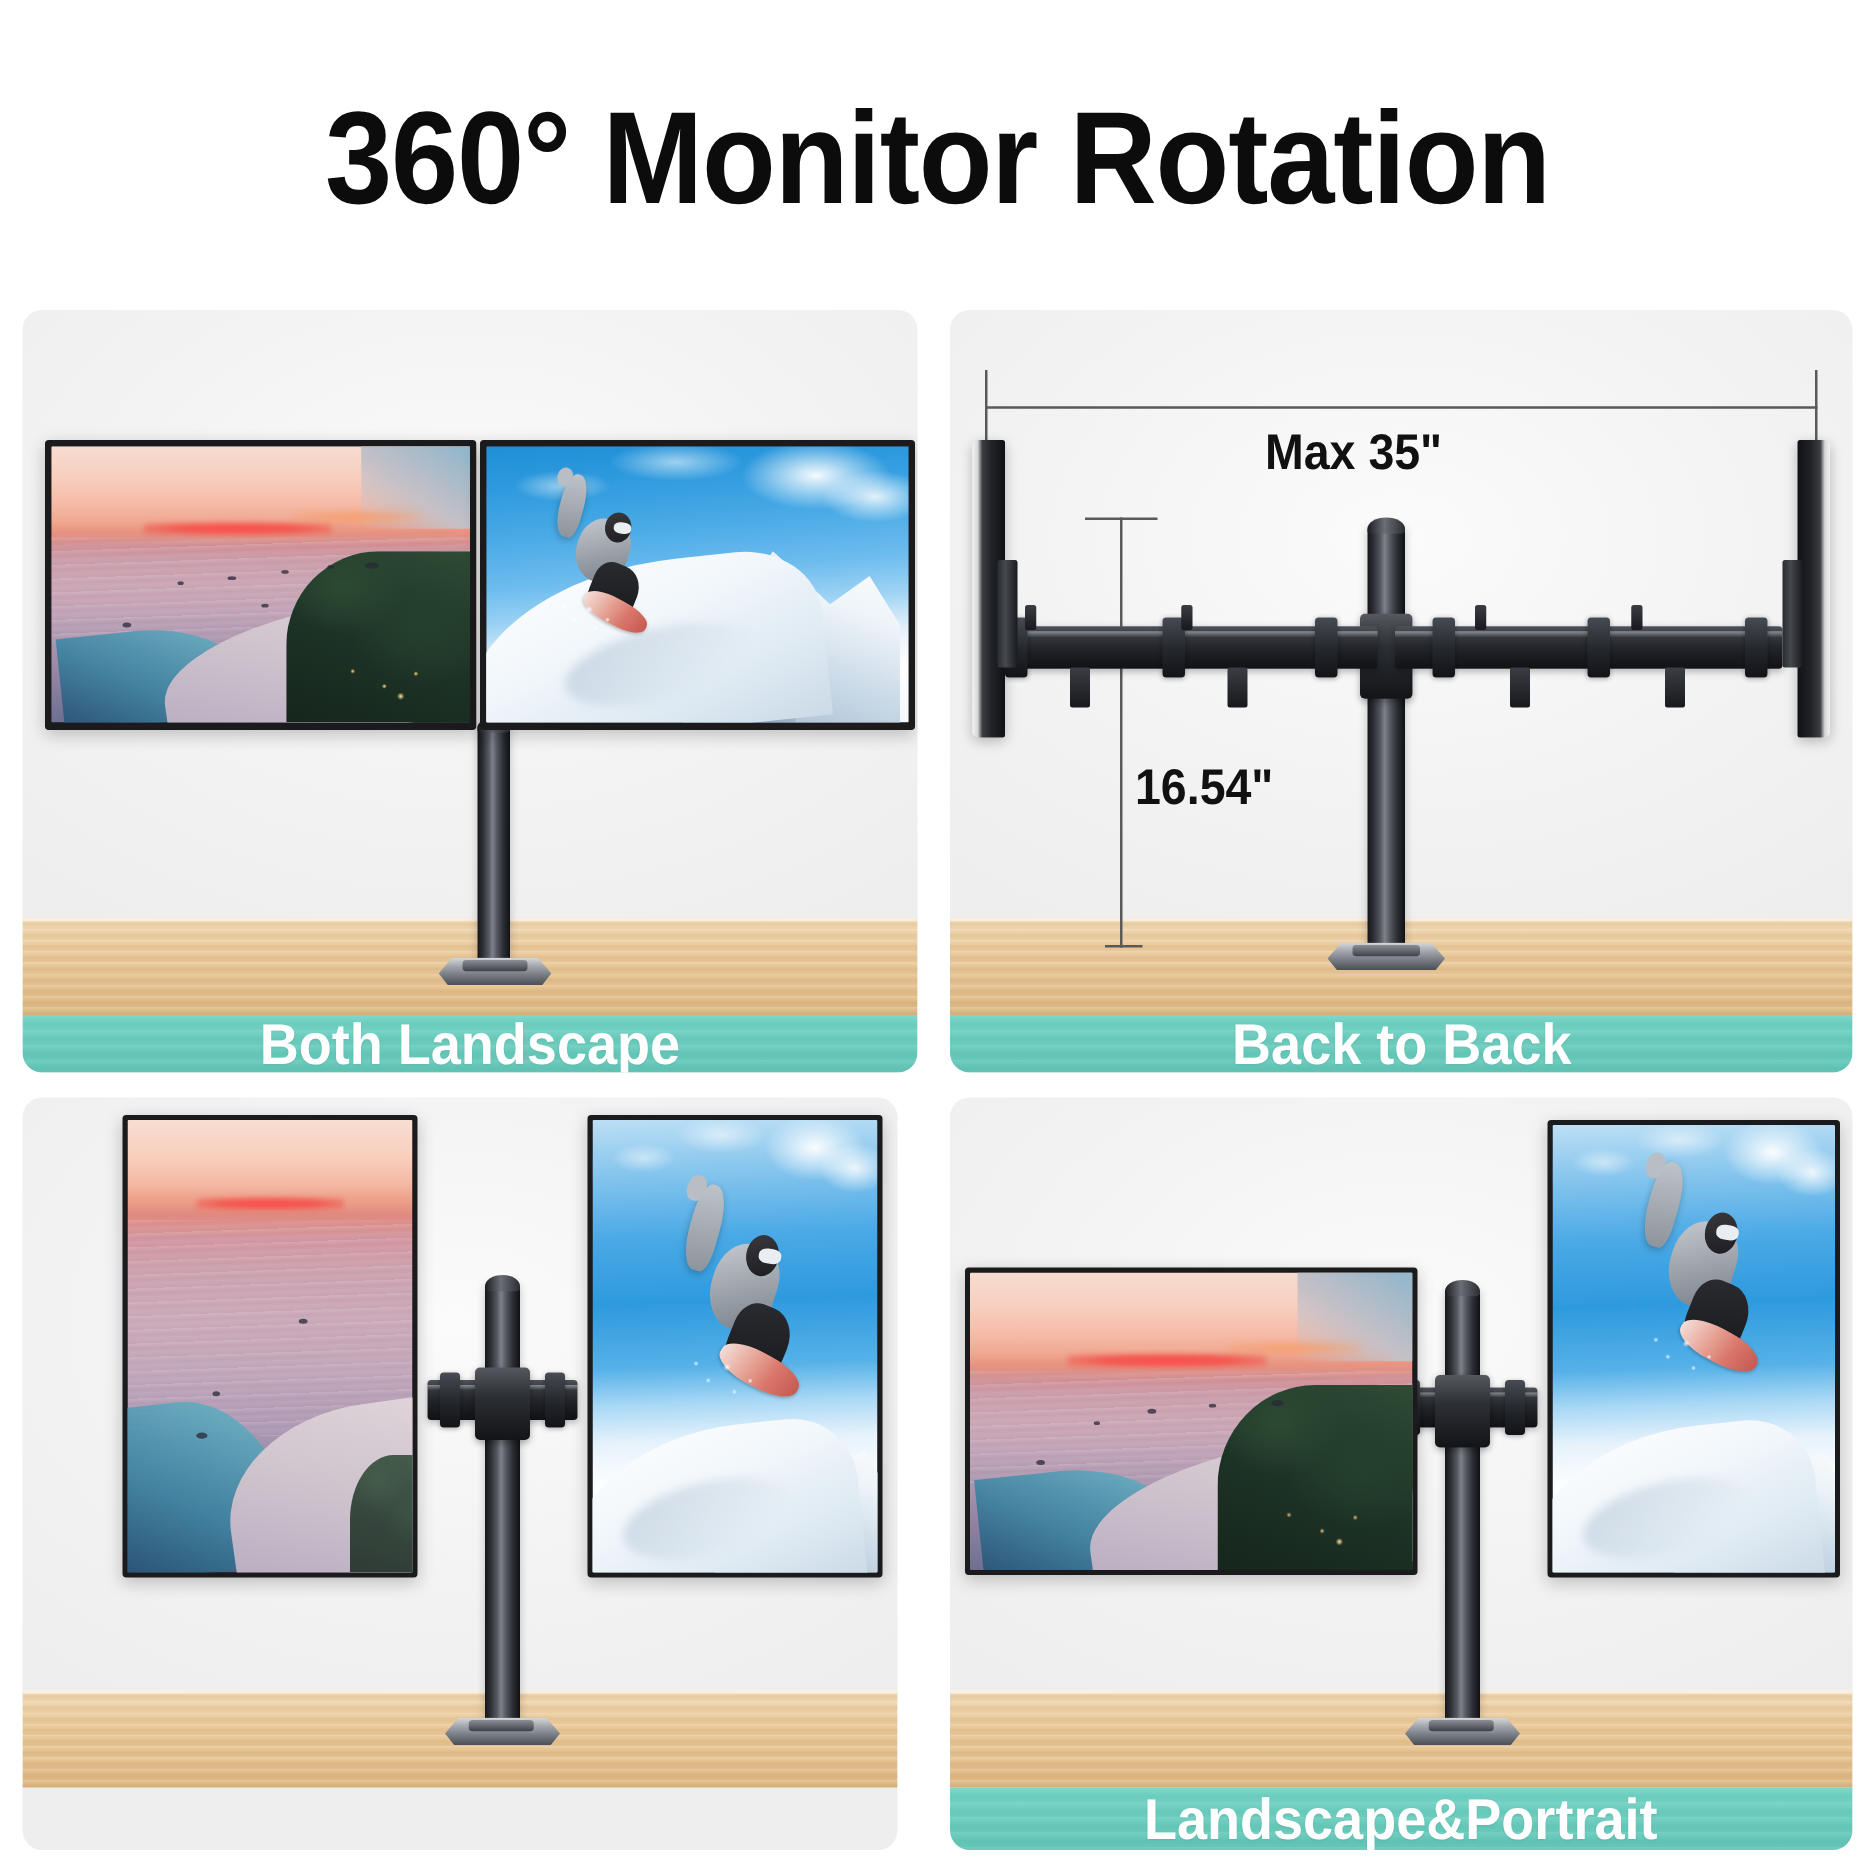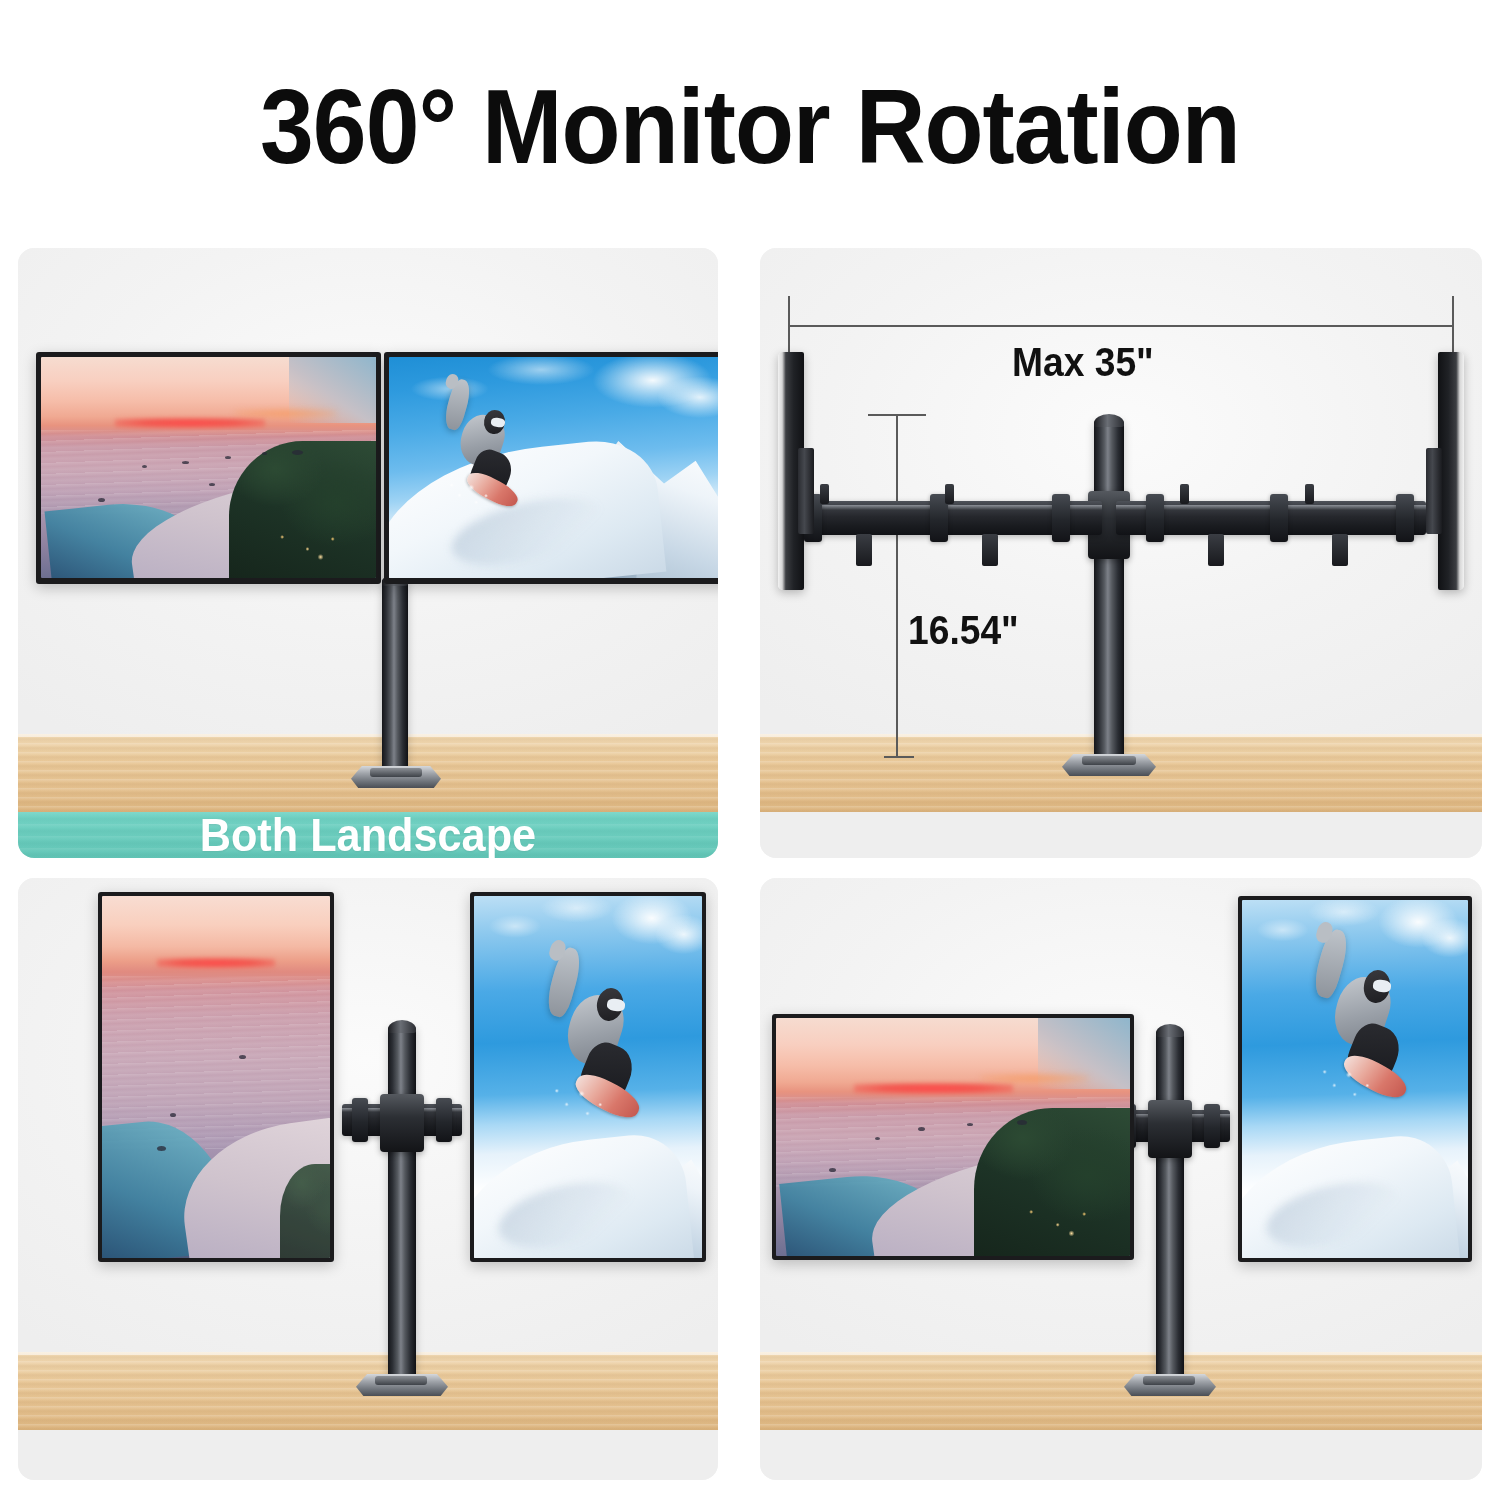--- a/index.html
+++ b/index.html
@@ -26,21 +26,21 @@
     white-space:nowrap;
   }
 
   
   .panel{
     position:absolute;
     overflow:hidden;
     border-radius:16px;
     background:#f4f4f4;
   }
-  #panel-tl{left:18px; top:248px; width:700px; height:610px;}
+  #panel-tl{left:18px; top:248px; width:700px; height:610px;padding-left:16px;}
   #panel-tr{left:760px;top:248px; width:722px; height:610px;}
   #panel-bl{left:18px; top:878px; width:700px; height:602px;}
   #panel-br{left:760px;top:878px; width:722px; height:602px;}
 
   
   .wall{
     position:absolute;left:0;top:0;width:100%;height:100%;
     background:
       radial-gradient(ellipse 75% 60% at 50% 30%, #fbfbfb 0%, #f3f3f3 55%, #eeeeee 100%);
   }
@@ -463,20 +463,23 @@
   <div class="knob" style="left:448px;top:286px;width:16px;height:32px;"></div>
   <div class="knob" style="left:572px;top:286px;width:16px;height:32px;"></div>
   <div class="knob" style="left:420px;top:236px;width:9px;height:20px;"></div>
   <div class="knob" style="left:545px;top:236px;width:9px;height:20px;"></div>
 
   <div class="monitor-edge" style="left:18px;top:104px;width:26px;height:238px;border-radius:5px 2px 2px 5px;"></div>
   <div class="vesa-plate" style="left:38px;top:200px;width:16px;height:86px;"></div>
   <div class="monitor-edge right" style="left:678px;top:104px;width:26px;height:238px;border-radius:2px 5px 5px 2px;"></div>
   <div class="vesa-plate" style="left:666px;top:200px;width:16px;height:86px;"></div>
 
+  <div class="band" style="top:564px;height:46px;">
+    <span class="band-label">Back to Back</span>
+  </div>
 </div>
 
 <div class="panel" id="panel-bl">
   <div class="wall"></div>
 
   <div class="desk" style="top:474px;height:78px;">
     <div class="desk-edge" style="top:0;"></div>
   </div>
 
   <div class="pole" style="left:370px;top:148px;width:28px;height:360px;"></div>
@@ -582,13 +585,16 @@
           <div class="head"></div>
           <div class="goggle"></div>
           <div class="legs"></div>
           <div class="board"></div>
           <div class="spray"></div>
         </div>
       </div>
     </div>
   </div>
 
+  <div class="band" style="top:552px;height:50px;">
+    <span class="band-label">Landscape&amp;Portrait</span>
+  </div>
 </div>
 
 </body></html>

